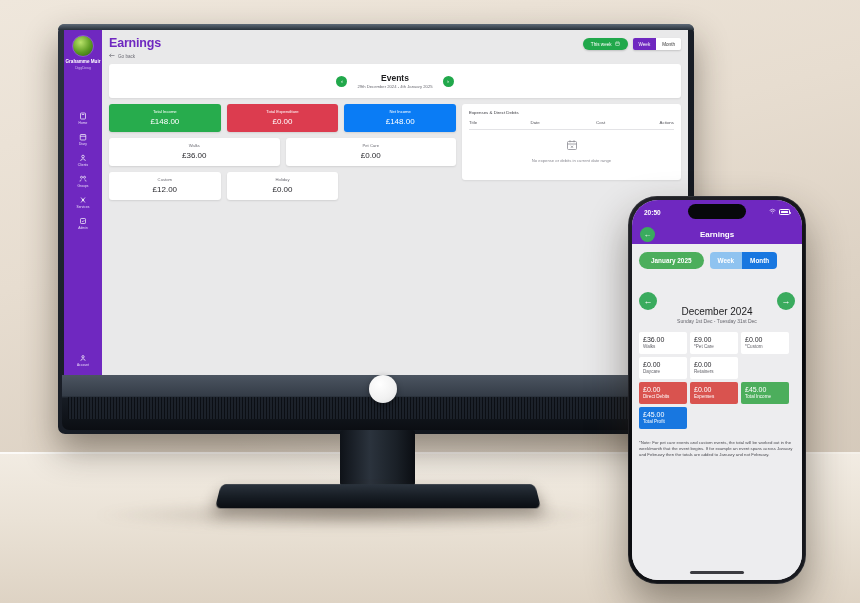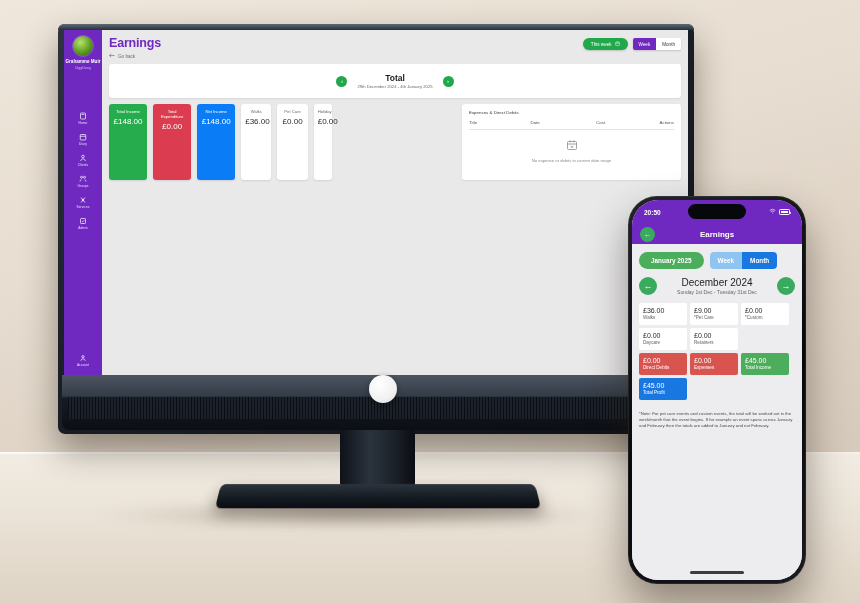--- a/index.html
+++ b/index.html
@@ -117,21 +117,21 @@
   }
   .circ-btn{
     width:11px;height:11px;border-radius:50%;background:#21a84b;color:#fff;
     display:flex;align-items:center;justify-content:center;font-size:6px;cursor:pointer;
   }
   .events-title{ text-align:center; }
   .events-title .t{ font-size:8.5px; font-weight:bold; color:#1d1d1f; }
   .events-title .s{ font-size:4.2px; color:#6b6b73; margin-top:1px; }
 
   .mid{ display:flex; gap:6px; margin-top:6px; }
-  .stats{ flex:0 0 347px; display:flex; gap:6px; }
+  .stats{ flex:0 0 347px; display:flex; flex-direction:column; gap:6px; }
   .stat-row{ display:flex; gap:6px; }
   .card{
     flex:1; border-radius:3px; padding:5px 4px 6px; text-align:center;
     box-shadow:0 1px 2px rgba(0,0,0,.10); min-width:0;
   }
   .card .lab{ font-size:4.2px; margin-bottom:3px; }
   .card .val{ font-size:8px; }
   .card.green{ background:#27ac4d; color:#fff; }
   .card.red{ background:#dc3c4f; color:#fff; }
   .card.blue{ background:#0a7cf5; color:#fff; }
@@ -195,21 +195,21 @@
   .ph-seg{ display:flex; border-radius:4px; overflow:hidden; }
   .ph-seg div{ font-size:6.4px; font-weight:bold; padding:5px 8px; cursor:pointer; }
   .ph-seg .wk{ background:#8fc3f0; color:#fff; }
   .ph-seg .mo{ background:#1877e0; color:#fff; }
   .ph-nav{ display:flex; align-items:center; justify-content:space-between; margin-top:8px; }
   .ph-nav-btn{
     width:18px;height:18px;border-radius:50%;background:#3aab5e;color:#fff;
     display:flex;align-items:center;justify-content:center;font-size:9px;cursor:pointer;
   }
   .ph-nav-mid{ text-align:center; }
-  .ph-nav-mid .m{ font-size:10px; color:#1d1d1f; }
+  .ph-nav-mid .m{ font-size:10px; color:#1d1d1f;margin-top:29px; }
   .ph-nav-mid .r{ font-size:5px; color:#66666d; margin-top:1px; }
   .tile-wrap{ margin-top:8px; display:flex; flex-wrap:wrap; gap:3px; }
   .tile{ width:48px; border-radius:2px; padding:4px 4px 5px; background:#fff; }
   .tile .v{ font-size:7px; color:#2b2b30; }
   .tile .l{ font-size:4.6px; color:#66666d; margin-top:1px; }
   .tile.red{ background:#d9534f; } .tile.red .v,.tile.red .l{ color:#fff; }
   .tile.green{ background:#4cae5c; } .tile.green .v,.tile.green .l{ color:#fff; }
   .tile.blue{ background:#1877e0; } .tile.blue .v,.tile.blue .l{ color:#fff; }
   .tile.empty{ background:transparent; }
   .ph-note{ margin-top:11px; font-size:4.3px; line-height:6.2px; color:#4a4a50; }
@@ -331,21 +331,21 @@
             <div class="seg">
               <div class="seg-btn on">Week</div>
               <div class="seg-btn off">Month</div>
             </div>
           </div>
         </div>
 
         <div class="events-bar">
           <div class="circ-btn">‹</div>
           <div class="events-title">
-            <div class="t">Total</div>
+            <div class="t">Events</div>
             <div class="s">29th December 2024 - 4th January 2025</div>
           </div>
           <div class="circ-btn">›</div>
         </div>
 
         <div class="mid">
           <div class="stats">
             <div class="stat-row">
               <div class="card green">
                 <div class="lab">Total Income</div>
@@ -364,20 +364,24 @@
               <div class="card white">
                 <div class="lab">Walks</div>
                 <div class="val">£36.00</div>
               </div>
               <div class="card white">
                 <div class="lab">Pet Care</div>
                 <div class="val">£0.00</div>
               </div>
             </div>
             <div class="stat-row">
+              <div class="card white">
+                <div class="lab">Custom</div>
+                <div class="val">£12.00</div>
+              </div>
               <div class="card white">
                 <div class="lab">Holiday</div>
                 <div class="val">£0.00</div>
               </div>
               <div class="card ghost"></div>
             </div>
           </div>
 
           <div class="expenses">
             <div class="exp-title">Expenses &amp; Direct Debits</div>

